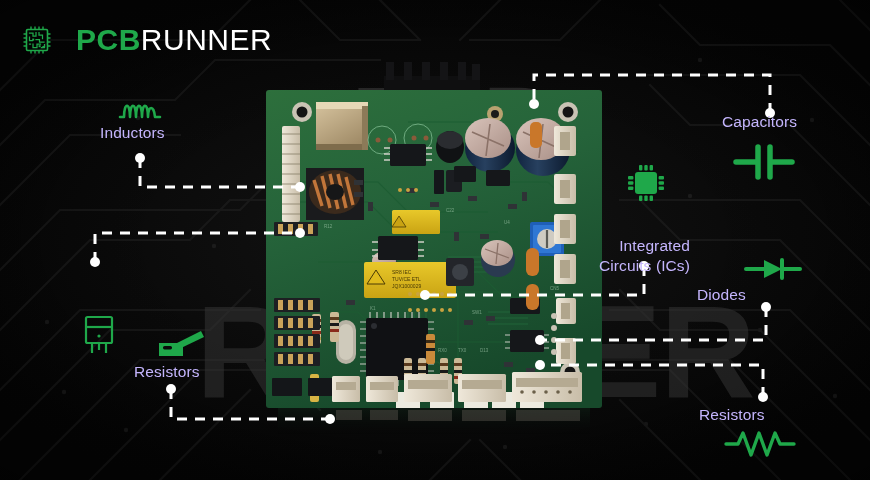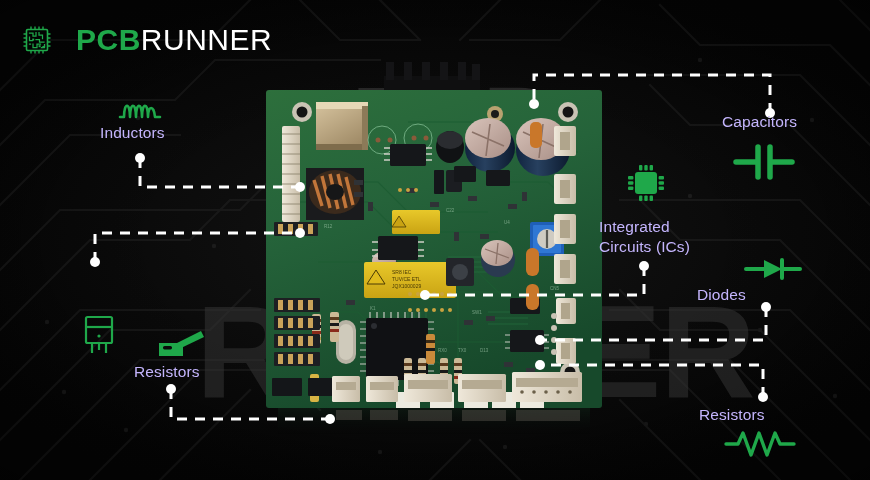--- a/index.html
+++ b/index.html
@@ -626,21 +626,21 @@
           <rect x="23.6" y="32.6" width="3.4" height="5.4" rx="1"></rect>
         <rect x="2" y="13" width="5.4" height="3.4" rx="1"></rect>
           <rect x="2" y="18.3" width="5.4" height="3.4" rx="1"></rect>
           <rect x="2" y="23.6" width="5.4" height="3.4" rx="1"></rect>
         <rect x="32.6" y="13" width="5.4" height="3.4" rx="1"></rect>
           <rect x="32.6" y="18.3" width="5.4" height="3.4" rx="1"></rect>
           <rect x="32.6" y="23.6" width="5.4" height="3.4" rx="1"></rect>
       </g>
     </svg>
   </div>
-  <div class="label" style="left:599px;top:217px;text-align:left;">Integrated
+  <div class="label" style="left:599px;top:236px;text-align:right;">Integrated
 Circuits (ICs)</div>
 
   <div class="icon-holder" style="left:744px;top:256px;">
     <svg width="58" height="26" viewBox="0 0 58 26">
       <path d="M20,4 L20,22 L38,13 Z" fill="#1fa84a"></path>
       <g stroke="#1fa84a" stroke-width="4" stroke-linecap="round">
         <path d="M2,13 L20,13"></path>
           <path d="M38,13 L56,13"></path>
           <path d="M38,4 L38,22"></path>
       </g>

